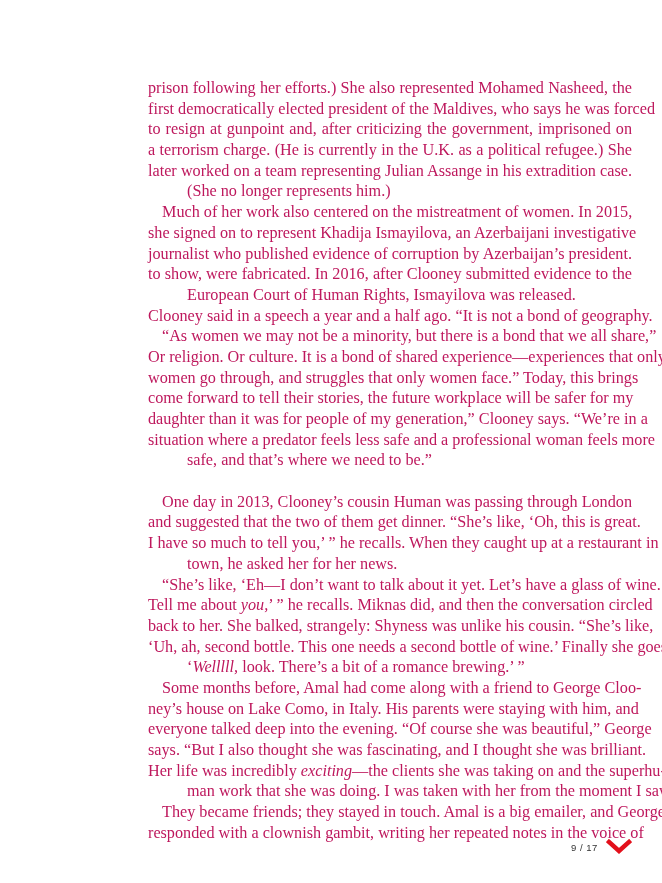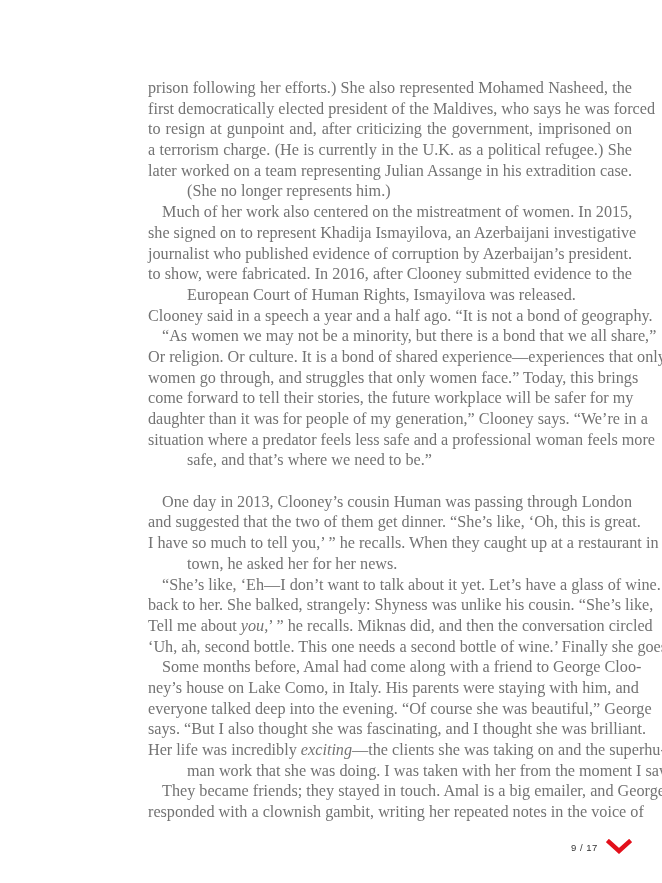--- a/index.html
+++ b/index.html
@@ -1,18 +1,18 @@
 <!DOCTYPE html>
 <html><head>
 <meta charset="utf-8">
 <style>
   html, body { margin:0; padding:0; background:#ffffff; }
   body { width:662px; height:883px; position:relative; overflow:hidden; }
   .page { position:absolute; left:148px; top:78px; width:484px; }
-  .line { font-family:"Liberation Serif", serif; font-size:16.2px; color:#737373; height:20.7px; line-height:20.7px; white-space:nowrap; text-align:justify; text-align-last:justify; }
+  .line { font-family:"Liberation Serif", serif; font-size:16.2px; color:#be185d; height:20.7px; line-height:20.7px; white-space:nowrap; text-align:justify; text-align-last:justify; }
   .line.last { text-align-last:left;margin-left:39px; }
   .line.indent { padding-left:14px; box-sizing:border-box; }
   .gap { height:20.7px; }
   em { font-style:italic; }
   .footer { position:absolute; left:571px; top:839px; display:flex; align-items:center; }
   .pagenum { font-family:"Liberation Sans", sans-serif; font-size:9.5px; color:#333; letter-spacing:0.5px; }
   .next { margin-left:8px; width:26px; height:16px; cursor:pointer; }
 </style>
 </head>
 <body>
@@ -45,23 +45,24 @@
     </div>
     <div class="gap"></div>
     <div>
       <div class="line indent">One day in 2013, Clooney’s cousin Human was passing through London</div>
       <div class="line">and suggested that the two of them get dinner. “She’s like, ‘Oh, this is great.</div>
       <div class="line">I have so much to tell you,’ ” he recalls. When they caught up at a restaurant in</div>
       <div class="line last">town, he asked her for her news.</div>
     </div>
     <div>
       <div class="line indent">“She’s like, ‘Eh—I don’t want to talk about it yet. Let’s have a glass of wine.</div>
+      <div class="line">Tell me about <em>you,</em>’ ” he recalls. Miknas did, and then the conversation circled</div>
       <div class="line">back to her. She balked, strangely: Shyness was unlike his cousin. “She’s like,</div>
-      <div class="line">Tell me about <em>you,</em>’ ” he recalls. Miknas did, and then the conversation circled</div>
       <div class="line">‘Uh, ah, second bottle. This one needs a second bottle of wine.’ Finally she goes,</div>
+      <div class="line last">‘<em>Welllll,</em> look. There’s a bit of a romance brewing.’ ”</div>
     </div>
     <div>
       <div class="line indent">Some months before, Amal had come along with a friend to George Cloo-</div>
       <div class="line">ney’s house on Lake Como, in Italy. His parents were staying with him, and</div>
       <div class="line">everyone talked deep into the evening. “Of course she was beautiful,” George</div>
       <div class="line">says. “But I also thought she was fascinating, and I thought she was brilliant.</div>
       <div class="line">Her life was incredibly <em>exciting</em>—the clients she was taking on and the superhu-</div>
       <div class="line last">man work that she was doing. I was taken with her from the moment I saw her.”</div>
     </div>
     <div>

